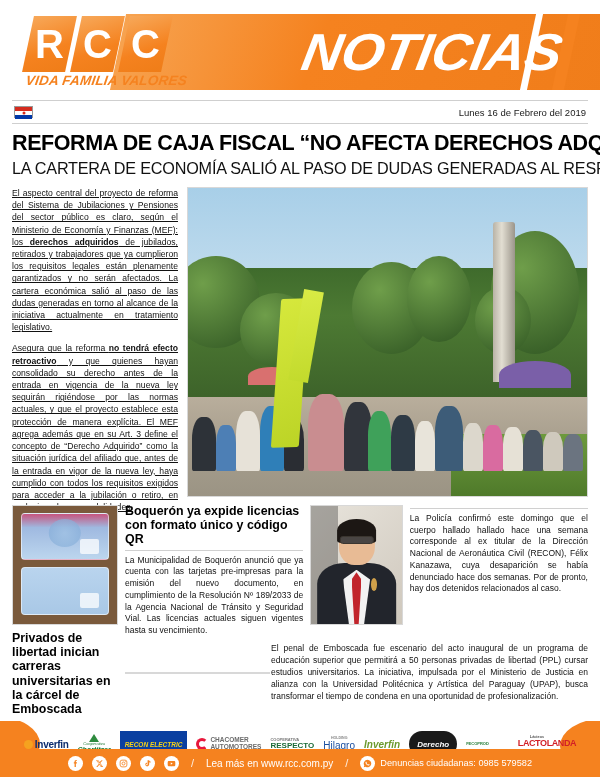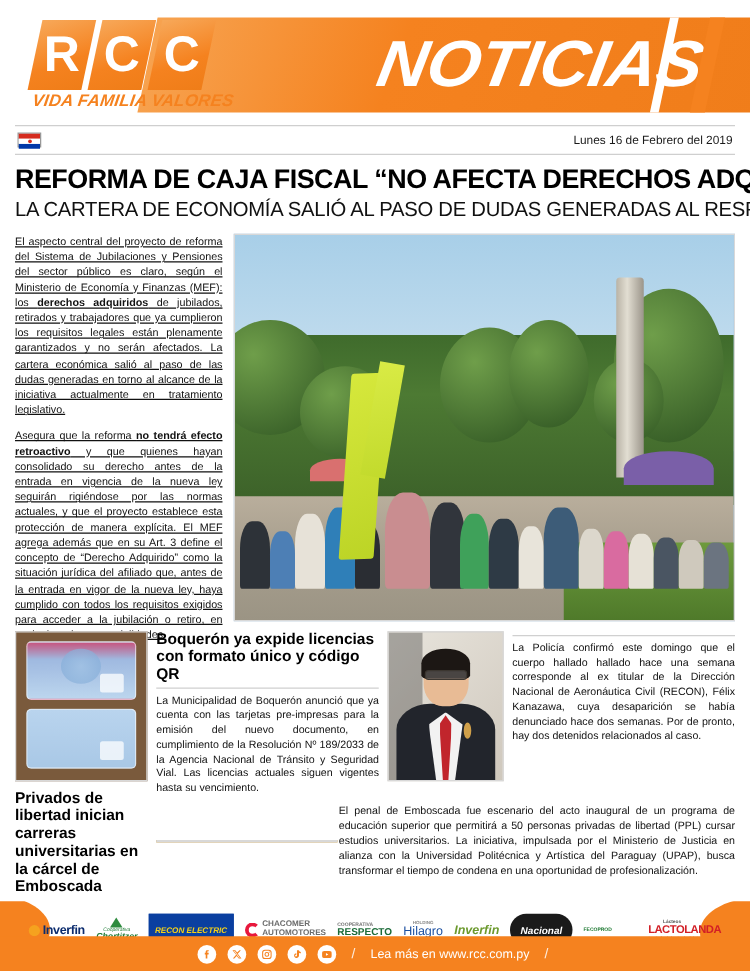--- a/index.html
+++ b/index.html
@@ -599,21 +599,21 @@
         <span class="small">HOLDING</span>
         <span class="big">Hilagro</span>
       </span>
     </div>
 
     <div class="spon sp-neuland">
       <span>Inverfin</span>
     </div>
 
     <div class="spon sp-classic">
-      <span>Nacional</span>
+      <span>Derecho</span>
     </div>
 
     <div class="spon sp-feco">
       <span>
         <span class="circ"></span>
         <span class="small">FECOPROD</span>
       </span>
     </div>
 
     <div class="spon sp-lacto">
@@ -654,13 +654,21 @@
   <span class="soc">
     <svg width="9" height="9" viewBox="0 0 24 24" fill="#f5821f">
         <path d="M22 8.2s-.2-1.5-.8-2.1c-.8-.8-1.6-.8-2-.9C16.4 5 12 5 12 5s-4.4 0-7.2.2c-.4.1-1.3.1-2 .9C2.2 6.7 2 8.2 2 8.2S1.8 9.9 1.8 11.7v1.3c0 1.8.2 3.5.2 3.5s.2 1.5.8 2.1c.8.8 1.8.8 2.2.9C6.6 19.7 12 19.8 12 19.8s4.4 0 7.2-.2c.4-.1 1.2-.1 2-.9.6-.6.8-2.1.8-2.1s.2-1.7.2-3.5v-1.3c0-1.8-.2-3.6-.2-3.6zM10 15V9l5.2 3L10 15z"></path>
       </svg>
   </span>
 
   <span class="fdiv">/</span>
   <span class="fmore">Lea más en www.rcc.com.py</span>
   <span class="fdiv">/</span>
 
+  <span class="fgrp">
+    <span class="soc">
+      <svg width="9" height="9" viewBox="0 0 24 24" fill="#f5821f">
+          <path d="M12 2a10 10 0 00-8.6 15.1L2 22l5-1.3A10 10 0 1012 2zm5.3 14.1c-.2.6-1.3 1.2-1.8 1.2-.5.1-1 .1-1.7-.1-.4-.1-.9-.3-1.5-.6-2.7-1.2-4.4-3.9-4.5-4.1-.1-.2-1.1-1.4-1.1-2.7s.7-1.9.9-2.2c.2-.2.5-.3.6-.3h.5c.2 0 .4 0 .6.5l.8 1.9c.1.2 0 .4-.1.5l-.3.4c-.1.2-.3.3-.1.6.2.3.8 1.3 1.7 2.1 1.1 1 2 1.3 2.3 1.4.2.1.4.1.6-.1l.7-.8c.2-.2.3-.2.6-.1l1.8.9c.2.1.4.2.5.3.1.2.1.7-.1 1.3z"></path>
+        </svg>
+    </span>
+    <span class="fden">Denuncias ciudadanas: 0985 579582</span>
+  </span>
 </div>
 
 </body></html>

